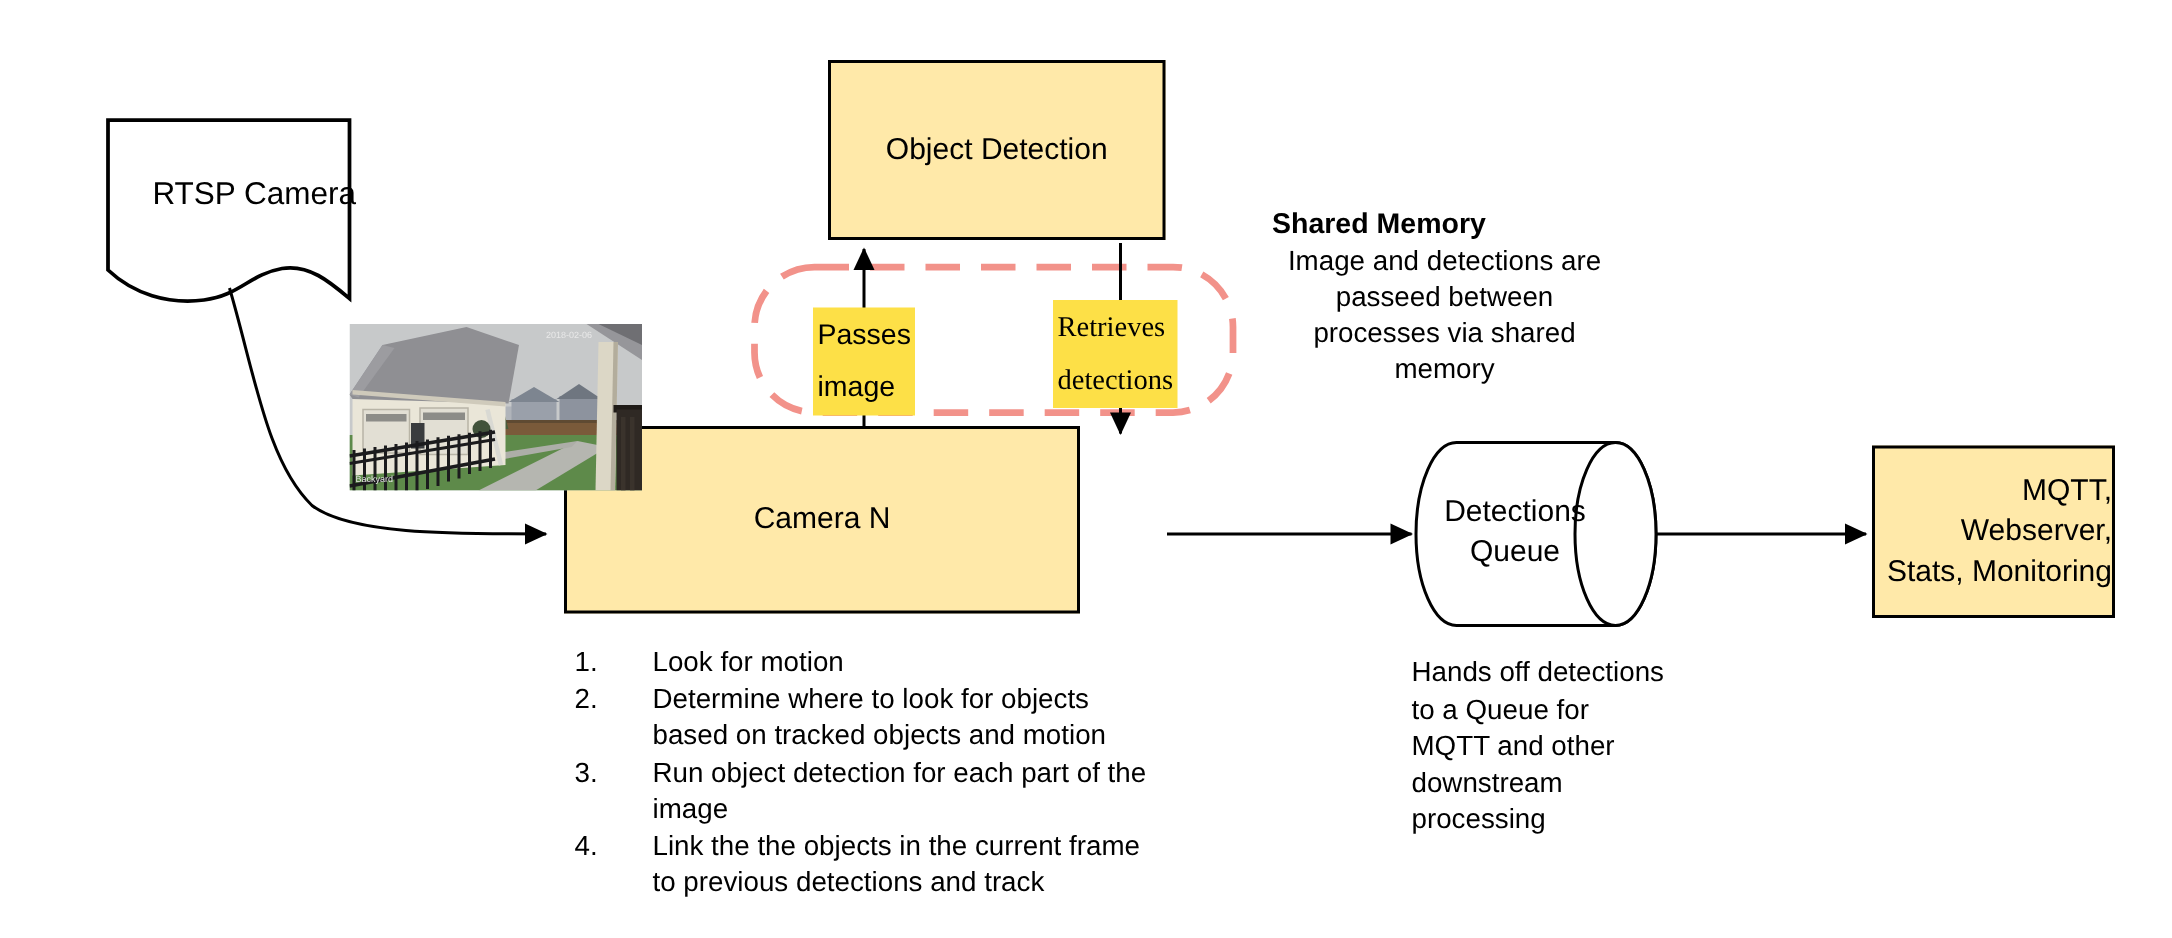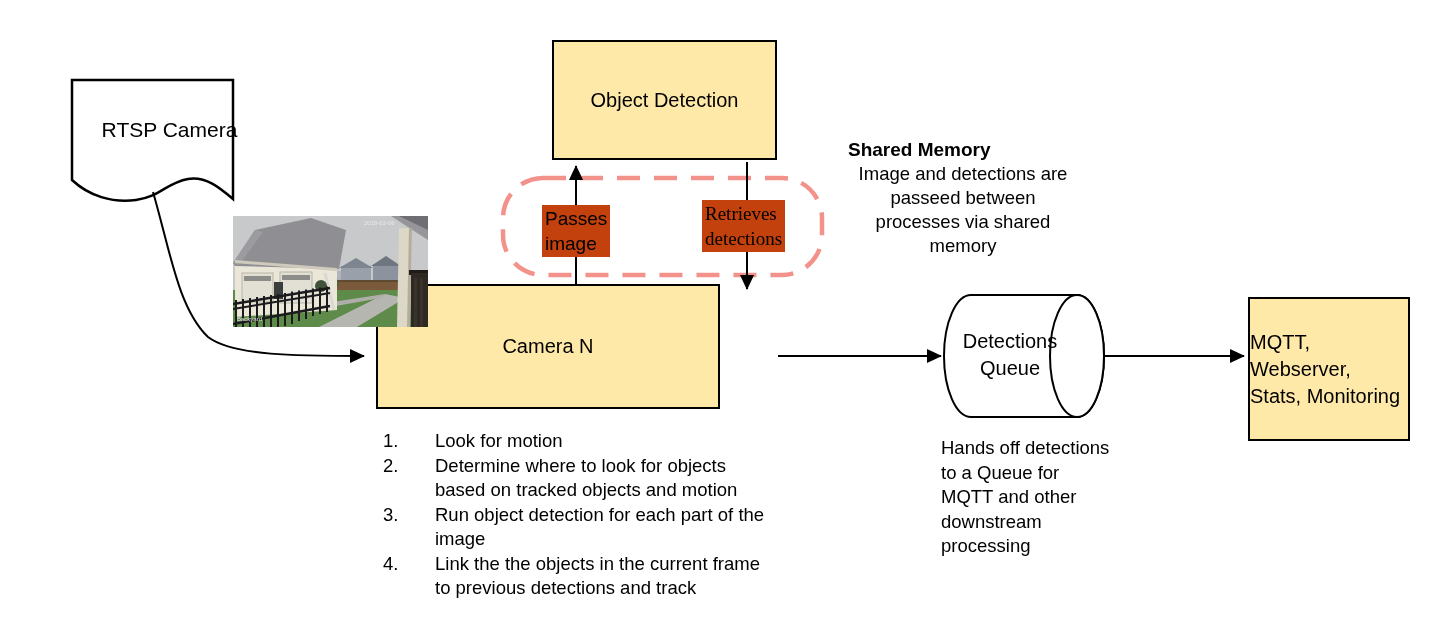--- a/index.html
+++ b/index.html
@@ -5,32 +5,32 @@
   html,body{margin:0;padding:0;background:#fff;}
   .canvas{
     position:relative;width:1448px;height:625px;background:#ffffff;overflow:hidden;
     font-family:"Liberation Sans",sans-serif;color:#000;
   }
   .layer{position:absolute;left:0;top:0;}
   .abs{position:absolute;}
   .box{
     position:absolute;background:var(--box-fill,#FFE9A9);
     border:2.5px solid var(--box-border,#000);box-sizing:border-box;
-    display:flex;flex-direction:row;align-items:center;justify-content:center;text-align:left;
+    display:flex;flex-direction:row;align-items:center;justify-content:center;text-align:right;
   }
   .note{position:absolute;font-size:18.5px;line-height:24.5px;white-space:pre-line;}
   .arrow-label{
-    position:absolute;background:#c2410c;font-size:19px;line-height:25px;
+    position:absolute;background:#fde047;font-size:19px;line-height:35px;
     white-space:pre-line;padding:1px 3px;
   }
   #rtsp-label{left:72px;top:80px;width:161px;height:100px;display:flex;align-items:center;justify-content:center;font-size:21px;padding-left:17px;}
   #od-box{left:552px;top:40px;width:225px;height:120px;font-size:20px;line-height:27px;}
   #od-sub{font-style:italic;}
   #camera-box{left:376px;top:284px;width:344px;height:125px;font-size:20px;}
-  #mqtt-box{left:1248px;top:297px;width:162px;height:144px;font-size:20px;line-height:27px;white-space:pre-line;}
+  #mqtt-box{left:1248px;top:297px;width:162px;height:115px;font-size:20px;line-height:27px;white-space:pre-line;}
   #passes-label{left:542px;top:205px;}
   #retrieves-label{left:702px;top:200px;font-family:Liberation Serif, serif;}
   #sm-block{left:848px;top:138px;width:230px;}
   #sm-title{font-weight:bold;font-size:19px;line-height:24px;}
   #sm-body{font-size:18.5px;line-height:24px;white-space:pre-line;text-align:center;}
   #fetch-note{left:47px;top:341px;width:230px;}
   #steps{left:383px;top:429px;width:410px;font-size:18.5px;line-height:24.5px;}
   .step{display:flex;}
   .step-num{width:52px;flex:0 0 52px;}
   .step-text{white-space:pre-line;}

